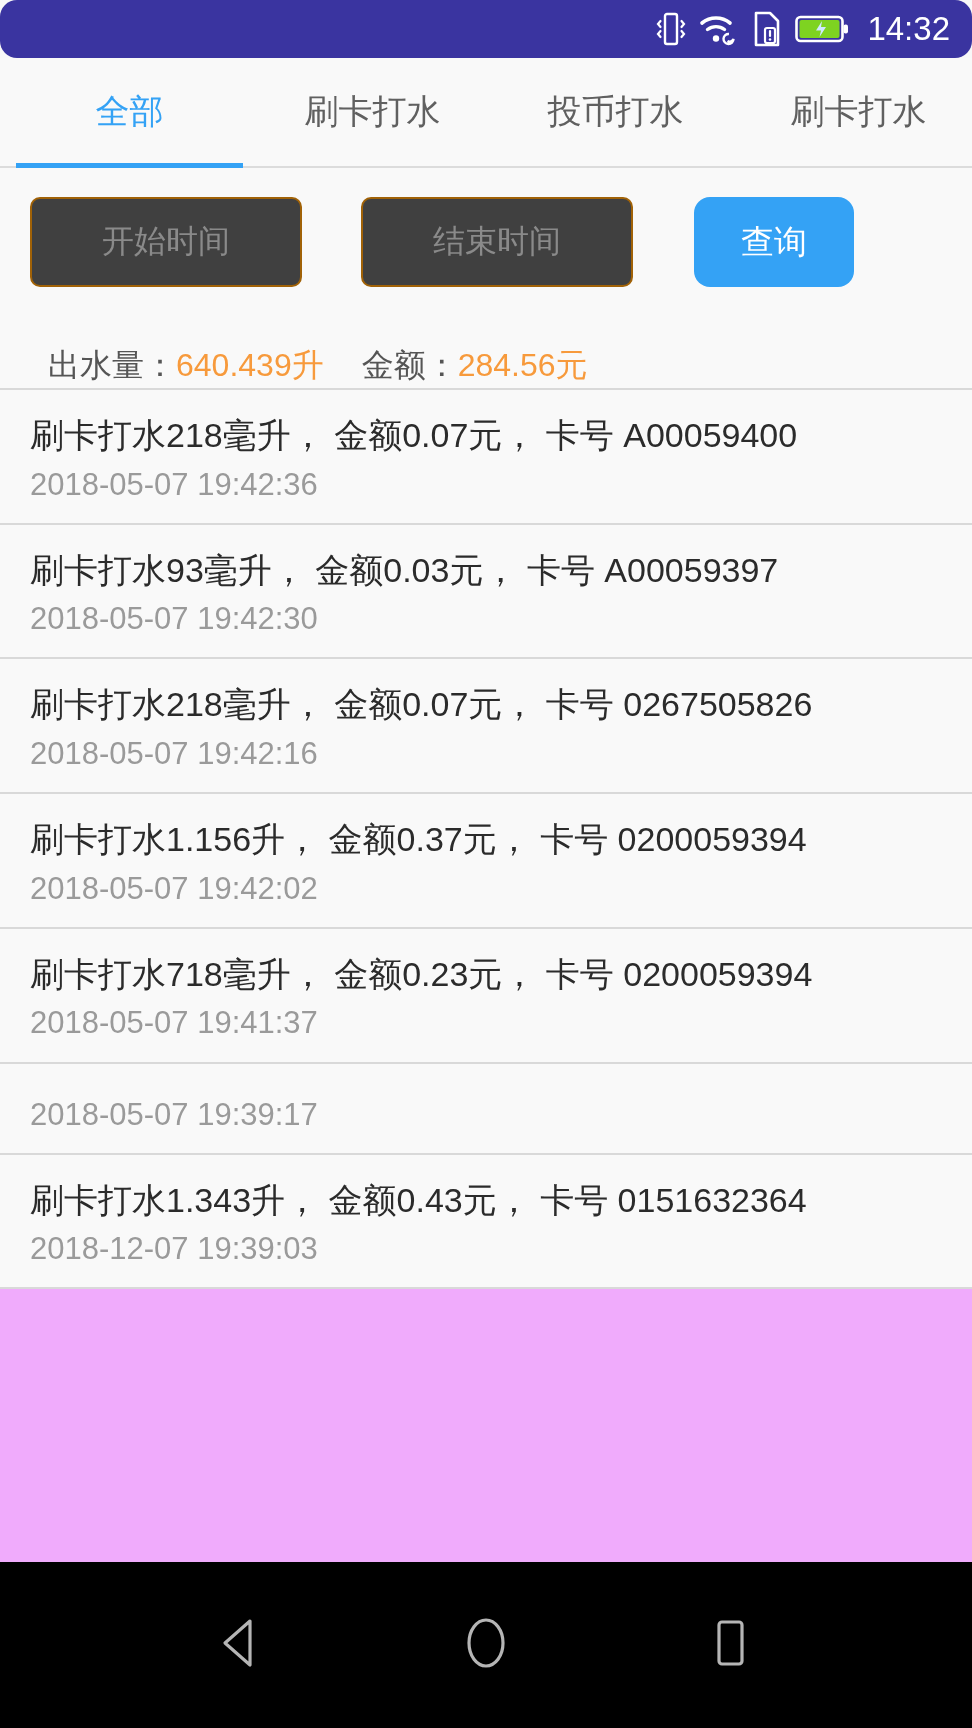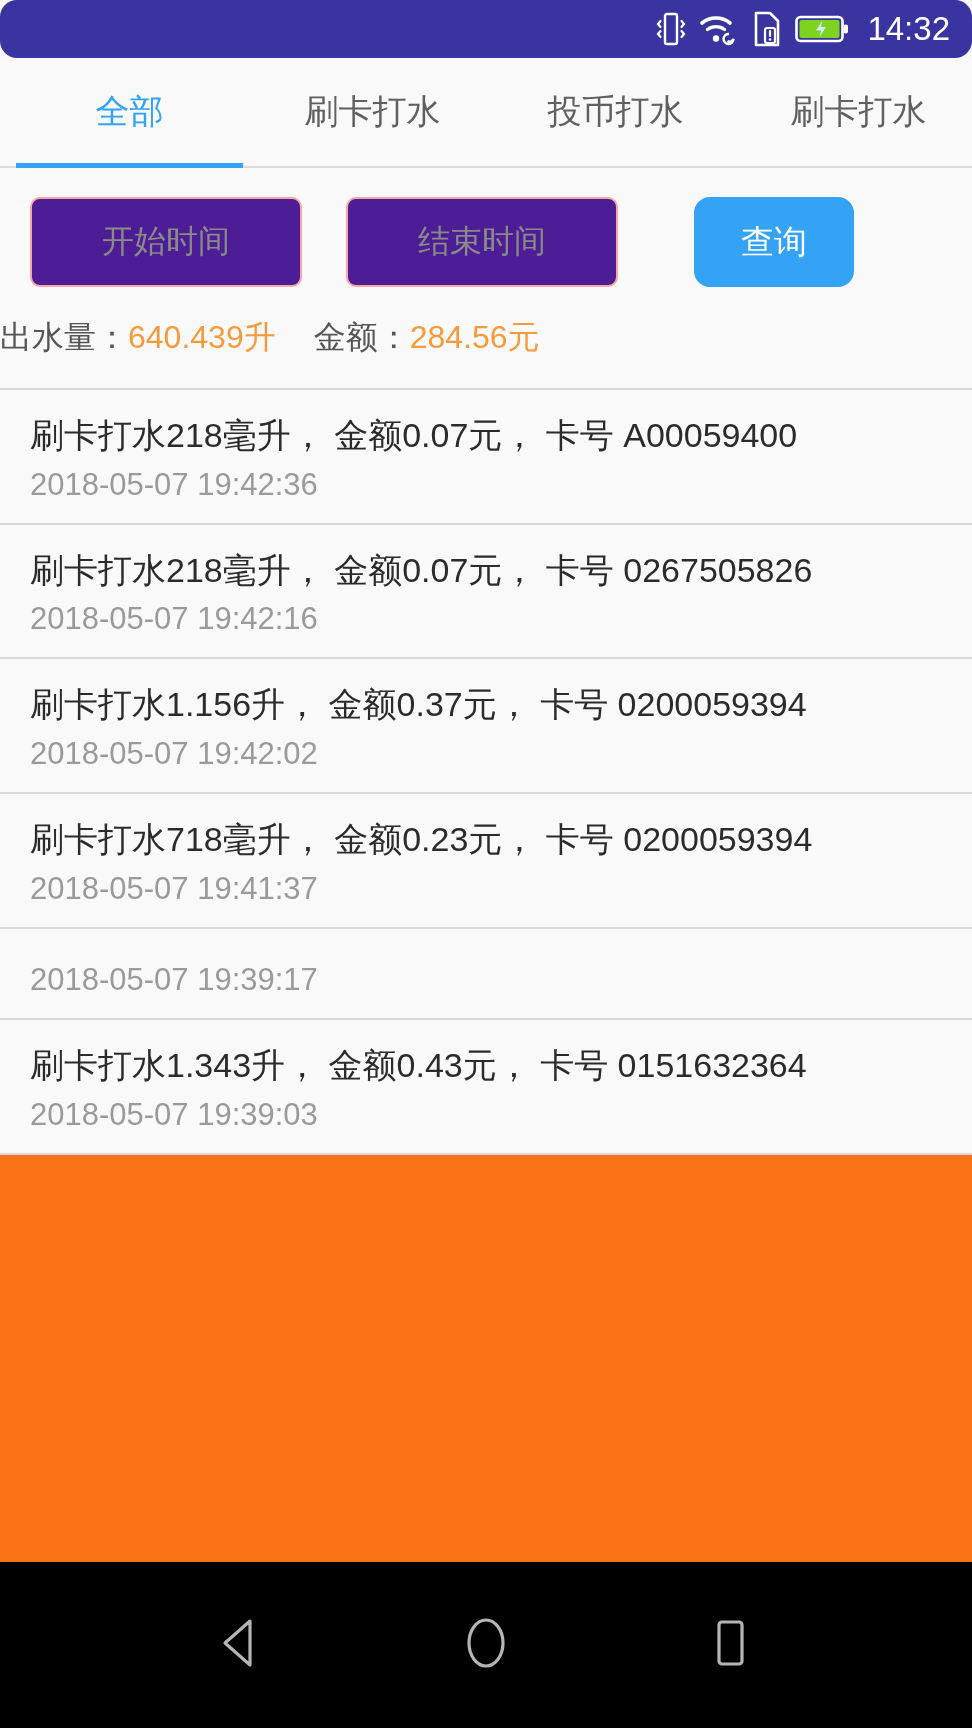--- a/index.html
+++ b/index.html
@@ -50,43 +50,43 @@
     content:""; position:absolute; left:0; right:0; bottom:-2px;
     height:5px; background:#34a2f5;
   }
 
   
   .filterbar {
     flex:0 0 148px; background:#f9f9f9;
     display:flex; align-items:center; padding:0 30px; gap:0;
   }
   .date-field {
-    width:272px; height:90px; border:2px solid #fca5a5; border-radius:10px;
-    background:#4c1d95; display:flex; align-items:center; justify-content:center;
-    cursor:pointer; margin-right:44px;
+    width:272px; height:90px; border:2px solid #a16207; border-radius:10px;
+    background:#404040; display:flex; align-items:center; justify-content:center;
+    cursor:pointer; margin-right:59px;
   }
   .date-field-label { font-size:32px; color:#8a8a8a; }
   .query-btn {
     width:160px; height:90px; background:#34a2f5; border-radius:16px;
     display:flex; align-items:center; justify-content:center; cursor:pointer;
     margin-left:auto; margin-right:88px;
   }
   .query-btn-label { font-size:33px; color:#ffffff; }
 
   
   .summary {
-    flex:0 0 74px; background:#f9f9f9; display:flex; align-items:flex-start;
-    border-bottom:2px solid #d9d9d9;
+    flex:0 0 74px; background:#f9f9f9; display:flex; align-items:flex-end;
+    padding-left:48px; border-bottom:2px solid #d9d9d9;
   }
   .sum-label { font-size:32px; color:#555555; }
   .sum-value { font-size:32px; color:#f79a3c; }
   .sum-gap { width:38px; display:inline-block; }
 
   
-  .list { flex:1 1 auto; background:#f97316; overflow:hidden; }
+  .list { flex:1 1 auto; background:#f0abfc; overflow:hidden; }
   .list-item {
     padding:24px 30px 20px 30px; border-bottom:2px solid #d9d9d9;
     cursor:pointer; background:#f9f9f9;
   }
   .item-main { font-size:34px; color:#2b2b2b; line-height:1.28; }
   .item-time { font-size:31px; color:#9a9a9a; margin-top:8px; line-height:1.2; }
 
   
   .navbar {
     flex:0 0 166px; background:#000000;
@@ -170,37 +170,41 @@
     <span class="sum-label">金额：</span>
     <span class="sum-value">284.56元</span>
   </div>
 
   <div class="list">
     <div class="list-item">
       <div class="item-main">刷卡打水218毫升，  金额0.07元，  卡号 A00059400</div>
       <div class="item-time">2018-05-07 19:42:36</div>
     </div>
     <div class="list-item">
+      <div class="item-main">刷卡打水93毫升，  金额0.03元，  卡号 A00059397</div>
+      <div class="item-time">2018-05-07 19:42:30</div>
+    </div>
+    <div class="list-item">
       <div class="item-main">刷卡打水218毫升，  金额0.07元，  卡号 0267505826</div>
       <div class="item-time">2018-05-07 19:42:16</div>
     </div>
     <div class="list-item">
       <div class="item-main">刷卡打水1.156升，  金额0.37元，  卡号 0200059394</div>
       <div class="item-time">2018-05-07 19:42:02</div>
     </div>
     <div class="list-item">
       <div class="item-main">刷卡打水718毫升，  金额0.23元，  卡号 0200059394</div>
       <div class="item-time">2018-05-07 19:41:37</div>
     </div>
     <div class="list-item">
       <div class="item-time">2018-05-07 19:39:17</div>
     </div>
     <div class="list-item">
       <div class="item-main">刷卡打水1.343升，  金额0.43元，  卡号 0151632364</div>
-      <div class="item-time">2018-05-07 19:39:03</div>
+      <div class="item-time">2018-12-07 19:39:03</div>
     </div>
   </div>
 
   <div class="navbar">
     <div class="nav-btn">
       <span>
         <svg width="46" height="50" viewBox="0 0 46 50">
           <path d="M31 3 L6 25 L31 47 Z" fill="none" stroke="#b5b5b5" stroke-width="3.2" stroke-linejoin="round"></path>
         </svg>
       </span>

